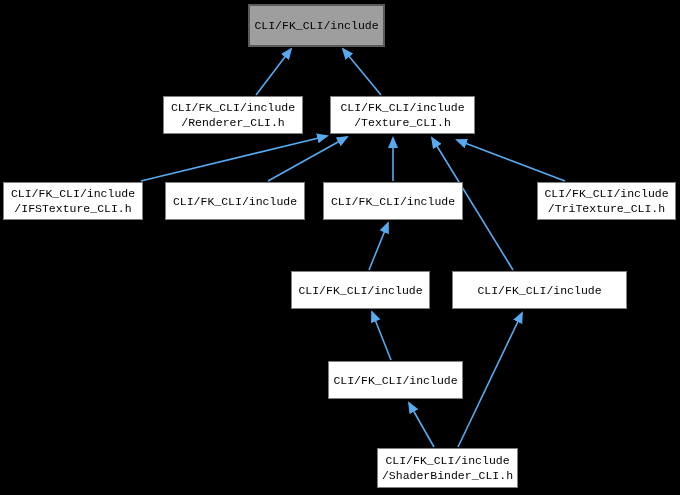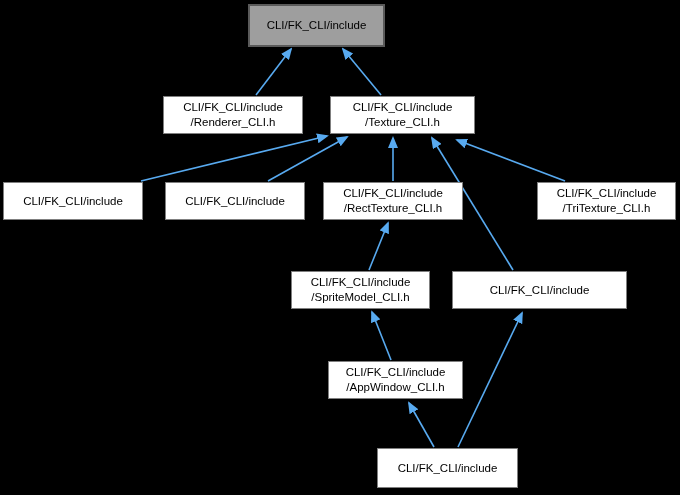--- a/index.html
+++ b/index.html
@@ -10,21 +10,21 @@
     --highlight-fill:#9e9e9e;
     --highlight-border:#5a5a5a;
     --text:#000000;
   }
   html,body{margin:0;padding:0;background:var(--background);}
   .canvas{
     position:relative;
     width:680px;height:495px;
     background:var(--background);
     overflow:hidden;
-    font-family:Liberation Sans, sans-serif;
+    font-family:Liberation Mono, monospace;
   }
   svg.edges{position:absolute;left:0;top:0;width:680px;height:495px;}
   svg.edges line{stroke:var(--edge);stroke-width:1.6;}
   .arrowhead{fill:var(--edge);}
   .node{
     position:absolute;
     box-sizing:border-box;
     background:var(--node-fill);
     border:1.5px solid var(--node-border);
     color:var(--text);
@@ -77,47 +77,46 @@
     <span>/Renderer_CLI.h</span>
   </div>
 
   <div class="node" style="left:330px;top:96px;width:145px;height:38px">
     <span>CLI/FK_CLI/include</span>
     <span>/Texture_CLI.h</span>
   </div>
 
   <div class="node" style="left:3px;top:182px;width:140px;height:38px">
     <span>CLI/FK_CLI/include</span>
+    <span>/IFSTexture_CLI.h</span>
   </div>
 
   <div class="node" style="left:165px;top:182px;width:140px;height:38px">
     <span>CLI/FK_CLI/include</span>
   </div>
 
   <div class="node" style="left:323px;top:182px;width:140px;height:38px">
     <span>CLI/FK_CLI/include</span>
-    <span>/RectTexture_CLI.h</span>
   </div>
 
   <div class="node" style="left:537px;top:182px;width:139px;height:38px">
     <span>CLI/FK_CLI/include</span>
     <span>/TriTexture_CLI.h</span>
   </div>
 
   <div class="node" style="left:291px;top:271px;width:139px;height:38px">
     <span>CLI/FK_CLI/include</span>
-    <span>/SpriteModel_CLI.h</span>
   </div>
 
   <div class="node" style="left:452px;top:271px;width:175px;height:38px">
     <span>CLI/FK_CLI/include</span>
   </div>
 
   <div class="node" style="left:328px;top:361px;width:135px;height:38px">
     <span>CLI/FK_CLI/include</span>
-    <span>/AppWindow_CLI.h</span>
   </div>
 
   <div class="node" style="left:377px;top:448px;width:141px;height:40px">
     <span>CLI/FK_CLI/include</span>
+    <span>/ShaderBinder_CLI.h</span>
   </div>
 
 </div>
 
 </body></html>

